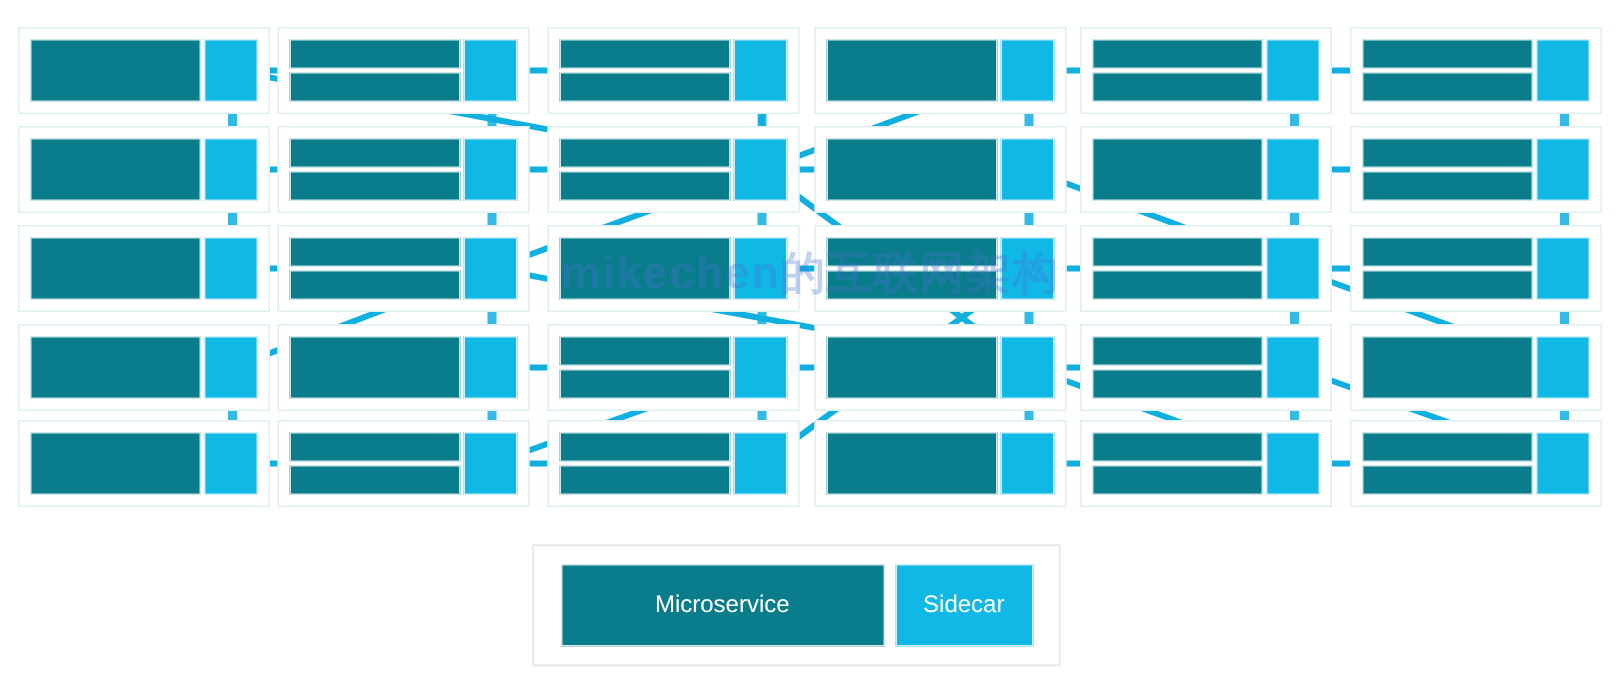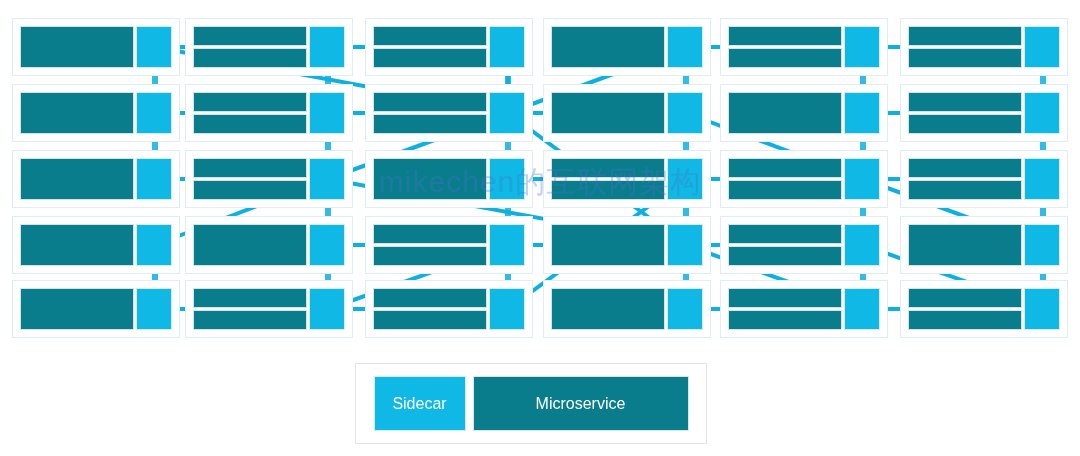--- a/index.html
+++ b/index.html
@@ -101,21 +101,21 @@
 
   
   #watermark {
     position: absolute;
     left: 0;
     top: 162px;
     width: 1080px;
     text-align: center;
     z-index: 3;
     font-size: 30px;
-    font-weight: normal;
+    font-weight: bold;
     letter-spacing: 1px;
     color: rgba(70, 115, 205, 0.33);
     pointer-events: none;
     user-select: none;
     white-space: nowrap;
   }
 
   
   #legend-box {
     position: absolute;
@@ -465,21 +465,21 @@
             </div>
             <div class="sidecar-block" style="width: 36px; background: rgb(15, 184, 229);"></div>
           </div>
         </div>
       </div>
     </div>
 
   <div id="watermark">mikechen的互联网架构</div>
 
   <div id="legend-box">
+    <div class="legend-swatch" id="legend-microservice">
+      <span>Microservice</span>
+    </div>
     <div class="legend-swatch" id="legend-sidecar">
       <span>Sidecar</span>
     </div>
-    <div class="legend-swatch" id="legend-microservice">
-      <span>Microservice</span>
-    </div>
   </div>
 
 </div>
 
 </body></html>

